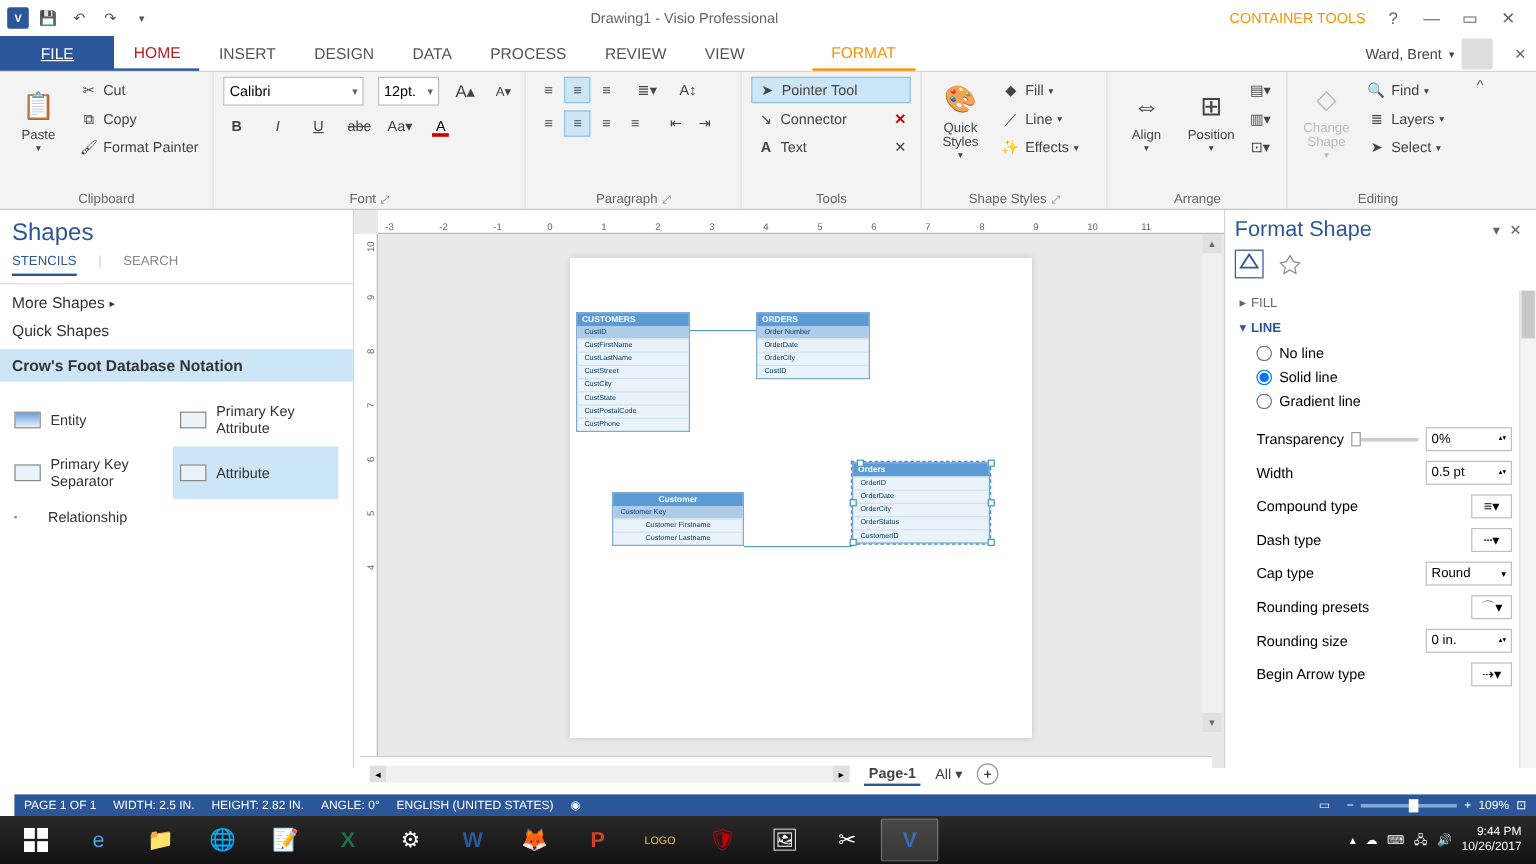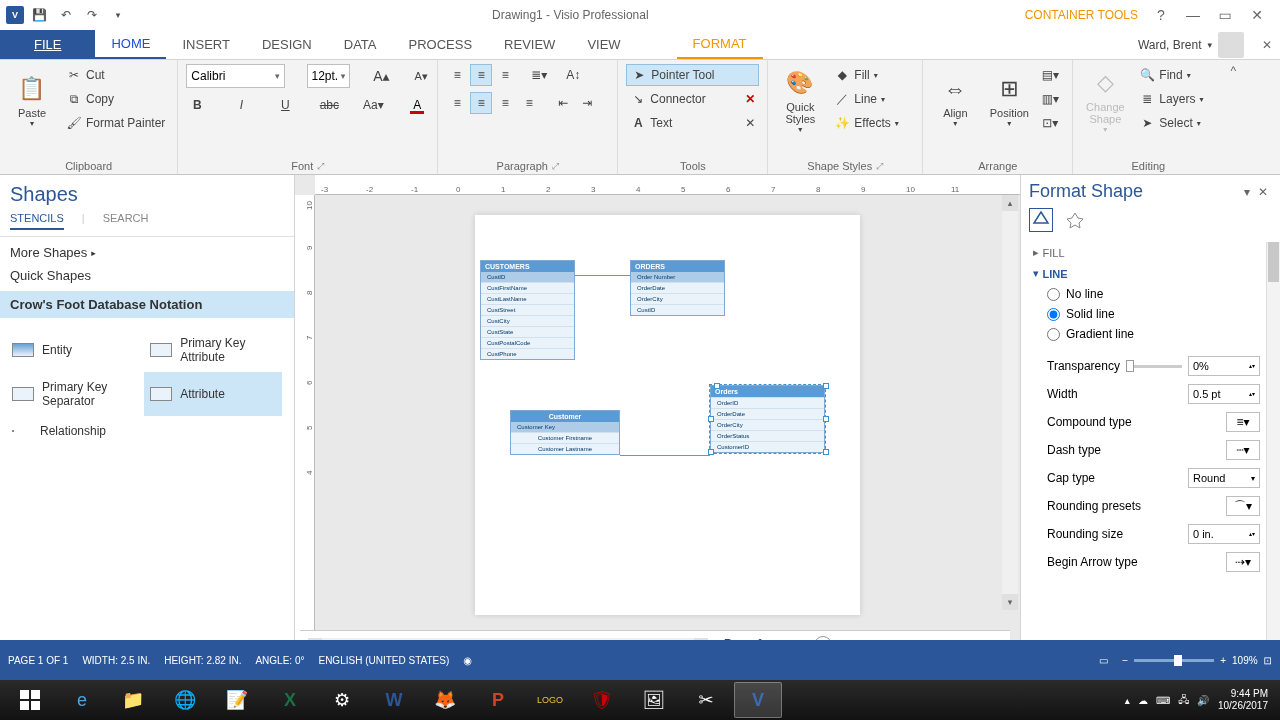--- a/index.html
+++ b/index.html
@@ -12,40 +12,40 @@
 .titlebar .qbtn { width:20px; height:20px; display:flex; align-items:center; justify-content:center; color:#505050; cursor:pointer; }
 .titlebar .doctitle { flex:1; text-align:center; color:#666; font-size:12px; }
 .titlebar .ctx { color:#f29500; font-size:12px; padding:0 12px; }
 .titlebar .wincontrols { display:flex; gap:10px; color:#666; padding-right:6px; }
 .titlebar .wincontrols span { width:22px; height:22px; display:flex; align-items:center; justify-content:center; cursor:pointer; font-size:14px; }
 
 
 .tabrow { height:30px; display:flex; align-items:stretch; border-bottom:1px solid #d4d4d4; }
 .tabrow .filetab { background:#2b579a; color:#fff; padding:0 34px; display:flex; align-items:center; font-size:13px; cursor:pointer;text-decoration:underline; }
 .tabrow .tab { padding:0 16px; display:flex; align-items:center; font-size:13px; color:#555; cursor:pointer; }
-.tabrow .tab.active { color:#1d4ed8; border-bottom:2px solid #2b579a; }
+.tabrow .tab.active { color:#b91c1c; border-bottom:2px solid #2b579a; }
 .tabrow .tab.ctxactive { color:#f29500; border-bottom:2px solid #f29500; }
 .tabrow .spacer { flex:1; }
 .tabrow .userarea { display:flex; align-items:center; gap:6px; padding:0 10px; font-size:12px; color:#444; }
 .tabrow .avatar { width:26px; height:26px; background:#ddd; border-radius:2px; }
 .tabrow .closex { width:26px; display:flex; align-items:center; justify-content:center; color:#666; cursor:pointer; }
 
 
 .ribbon { height:115px; background:#f3f3f3; border-bottom:1px solid #c6c6c6; display:flex; }
 .group { border-right:1px solid #dcdcdc; padding:4px 8px 2px; display:flex; flex-direction:column; }
 .group .body { flex:1; display:flex; align-items:flex-start; gap:6px; }
 .group .label { text-align:right; font-size:11px; color:#666; padding-top:2px; display:flex; justify-content:center; align-items:center; gap:4px; }
 .group .launcher { font-size:9px; color:#888; }
 .bigbtn { display:flex; flex-direction:column; align-items:center; justify-content:center; width:48px; height:72px; padding:2px; cursor:pointer; color:#444; font-size:11px; text-align:center; }
 .bigbtn .ic { width:32px; height:32px; display:flex; align-items:center; justify-content:center; font-size:22px; margin-bottom:2px; }
 .smallstack { display:flex; flex-direction:column; gap:2px; }
 .smallbtn { display:flex; align-items:center; gap:4px; padding:2px 4px; font-size:12px; color:#444; cursor:pointer; height:22px; }
 .smallbtn .ic { width:16px; height:16px; display:flex; align-items:center; justify-content:center; }
 .fontbox { display:flex; flex-direction:column; gap:6px; }
-.fontrow { display:flex; gap:22px; align-items:center; }
+.fontrow { display:flex; gap:12px; align-items:center; }
 .combo { border:1px solid #bfbfbf; background:#fff; height:24px; display:flex; align-items:center; padding:0 4px; justify-content:space-between; }
 .combo .dd { font-size:9px; color:#666; }
 .iconbtn { width:22px; height:22px; display:flex; align-items:center; justify-content:center; color:#444; cursor:pointer; border:1px solid transparent; }
 .iconbtn.sel { background:#cde6f7; border-color:#92c0e0; }
 .pararow { display:flex; gap:2px; }
 
 
 .main { display:flex; height:465px; }
 
 
@@ -104,21 +104,21 @@
 .fspane .propscroll .th { position:absolute; top:0; height:40px; left:1px; right:1px; background:#c8c8c8; }
 .fspane .sec { padding:4px 0; font-size:11px; color:#666; display:flex; align-items:center; gap:4px; cursor:pointer; }
 .fspane .sec.exp { color:#2b579a; }
 .fspane .radiorow { display:flex; align-items:center; gap:6px; padding:3px 0 3px 14px; }
 .fspane .radiorow input { margin:0; }
 .fspane .proprow { display:flex; align-items:center; justify-content:space-between; padding:4px 20px 4px 14px; }
 .fspane .proprow .ctrl { width:72px; height:20px; border:1px solid #bfbfbf; display:flex; align-items:center; padding:0 4px; font-size:11px; justify-content:space-between; }
 .fspane .proprow .btnctl { width:34px; height:20px; border:1px solid #bfbfbf; display:flex; align-items:center; justify-content:center; }
 
 
-.statusbar { position:absolute; left:0; right:0; bottom:40px; height:40px; background:#2b579a; color:#fff; display:flex; align-items:center; font-size:10px; padding:0 8px; gap:14px; }
+.statusbar { position:absolute; left:12px; right:0; bottom:40px; height:18px; background:#2b579a; color:#fff; display:flex; align-items:center; font-size:10px; padding:0 8px; gap:14px; }
 .statusbar .seg { white-space:nowrap; }
 .statusbar .spacer { flex:1; }
 .statusbar .zoom { display:flex; align-items:center; gap:6px; }
 .statusbar .zslider { width:80px; height:3px; background:#7fa8d4; position:relative; }
 .statusbar .zslider .zk { position:absolute; left:50%; top:-4px; width:8px; height:11px; background:#fff; }
 
 
 .taskbar { position:absolute; left:0; right:0; bottom:0; height:40px; background:linear-gradient(#2a2a2a,#121212); display:flex; align-items:center; padding:0 4px; }
 .taskbar .tb { width:48px; height:36px; margin:0 2px; display:flex; align-items:center; justify-content:center; border-radius:2px; cursor:pointer; color:#fff; font-size:18px; }
 .taskbar .tb.start { background:transparent; }

